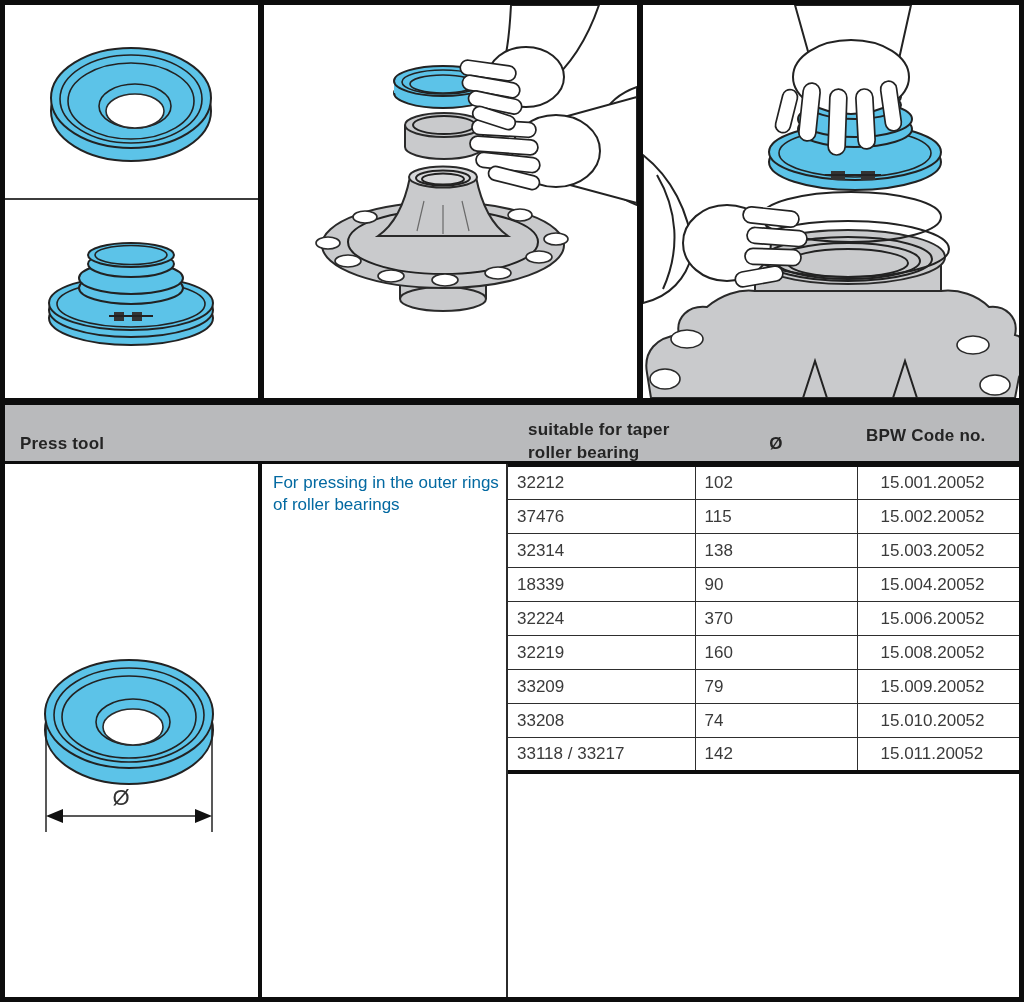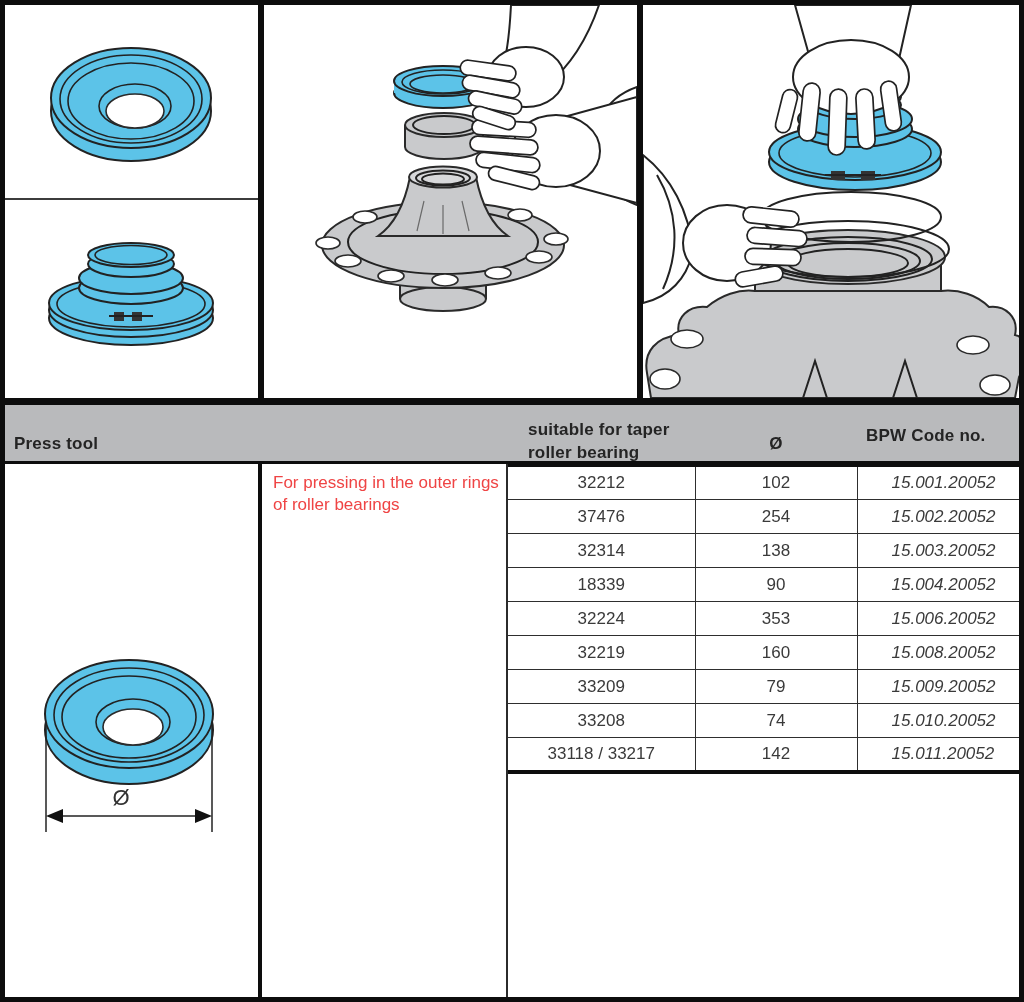--- a/index.html
+++ b/index.html
@@ -28,41 +28,41 @@
   .col-right{flex:1;height:100%;}
   .top-strip svg{display:block;}
   
   .hdiv{position:absolute;left:0;top:393px;width:1014px;height:7px;background:#0d0d0d;}
   
   .band{
     position:absolute;left:0;top:400px;width:1014px;height:56px;
     background:var(--band-gray);border-bottom:3px solid #0d0d0d;box-sizing:content-box;
   }
   .band .b-text{position:absolute;font-weight:bold;font-size:17px;color:#242424;letter-spacing:.2px;margin-top:8px;}
-  .b-presstool{left:9px;bottom:7px;}
+  .b-presstool{left:15px;bottom:7px;}
   .b-suitable{left:523px;top:5px;line-height:23px;}
   .b-dia{left:690px;width:162px;text-align:center;bottom:7px;}
   .b-code{left:861px;bottom:15px;}
   
   .content{position:absolute;left:0;top:459px;width:1014px;height:533px;}
   .cell-illu{position:absolute;left:0;top:0;width:253px;height:100%;border-right:4px solid #0d0d0d;box-sizing:content-box;}
   .cell-desc{position:absolute;left:257px;top:0;width:244px;height:100%;border-right:2px solid #2b2b2b;box-sizing:content-box;}
-  .desc-text{margin:8px 0 0 11px;width:226px;font-size:17px;line-height:22px;color:#ef4444;}
+  .desc-text{margin:8px 0 0 11px;width:226px;font-size:17px;line-height:22px;color:#0369a1;}
   
   table.bearings{
     position:absolute;left:503px;top:0;width:511px;
     border-collapse:collapse;table-layout:fixed;
     border-top:3px solid #0d0d0d;border-bottom:4px solid #0d0d0d;
   }
   table.bearings td{
     border:1.5px solid var(--thin);height:34px;box-sizing:border-box;
-    font-size:17px;color:var(--txt);text-align:center;padding:0;white-space:nowrap;
+    font-size:17px;color:var(--txt);text-align:left;padding:0;white-space:nowrap;
   }
   table.bearings td:first-child{border-left:none;}
-  table.bearings td:last-child{border-right:none;text-align:left;padding-left:25px;font-style:italic;}
+  table.bearings td:last-child{border-right:none;text-align:left;padding-left:14px;}
   table.bearings td .v{display:inline-block;padding:1px 9px;border-radius:9px;}
   tr.hl .v{background:var(--hl-yellow);}
   
   .ol{stroke:#222;stroke-width:2;fill:none;}
   .blue{fill:var(--tool-blue);stroke:#222;stroke-width:2;}
   .bluer{fill:none;stroke:#222;stroke-width:1.6;}
   .metal{fill:var(--metal-gray);stroke:#2a2a2a;stroke-width:2;}
   .metal-nl{fill:var(--metal-gray);stroke:none;}
   .mlight{fill:var(--metal-light);stroke:#2a2a2a;stroke-width:2;}
   .hole{fill:#fff;stroke:#2a2a2a;stroke-width:1.6;}
@@ -261,36 +261,36 @@
         </colgroup>
       <tbody>
 
       <tr>
           <td><span class="v">32212</span></td>
           <td><span class="v">102</span></td>
           <td><span class="v">15.001.20052</span></td>
         </tr>
           <tr>
           <td><span class="v">37476</span></td>
-          <td><span class="v">254</span></td>
+          <td><span class="v">115</span></td>
           <td><span class="v">15.002.20052</span></td>
         </tr>
           <tr>
           <td><span class="v">32314</span></td>
           <td><span class="v">138</span></td>
           <td><span class="v">15.003.20052</span></td>
         </tr>
           <tr>
           <td><span class="v">18339</span></td>
           <td><span class="v">90</span></td>
           <td><span class="v">15.004.20052</span></td>
         </tr>
           <tr>
           <td><span class="v">32224</span></td>
-          <td><span class="v">353</span></td>
+          <td><span class="v">370</span></td>
           <td><span class="v">15.006.20052</span></td>
         </tr>
           <tr>
           <td><span class="v">32219</span></td>
           <td><span class="v">160</span></td>
           <td><span class="v">15.008.20052</span></td>
         </tr>
           <tr>
           <td><span class="v">33209</span></td>
           <td><span class="v">79</span></td>

